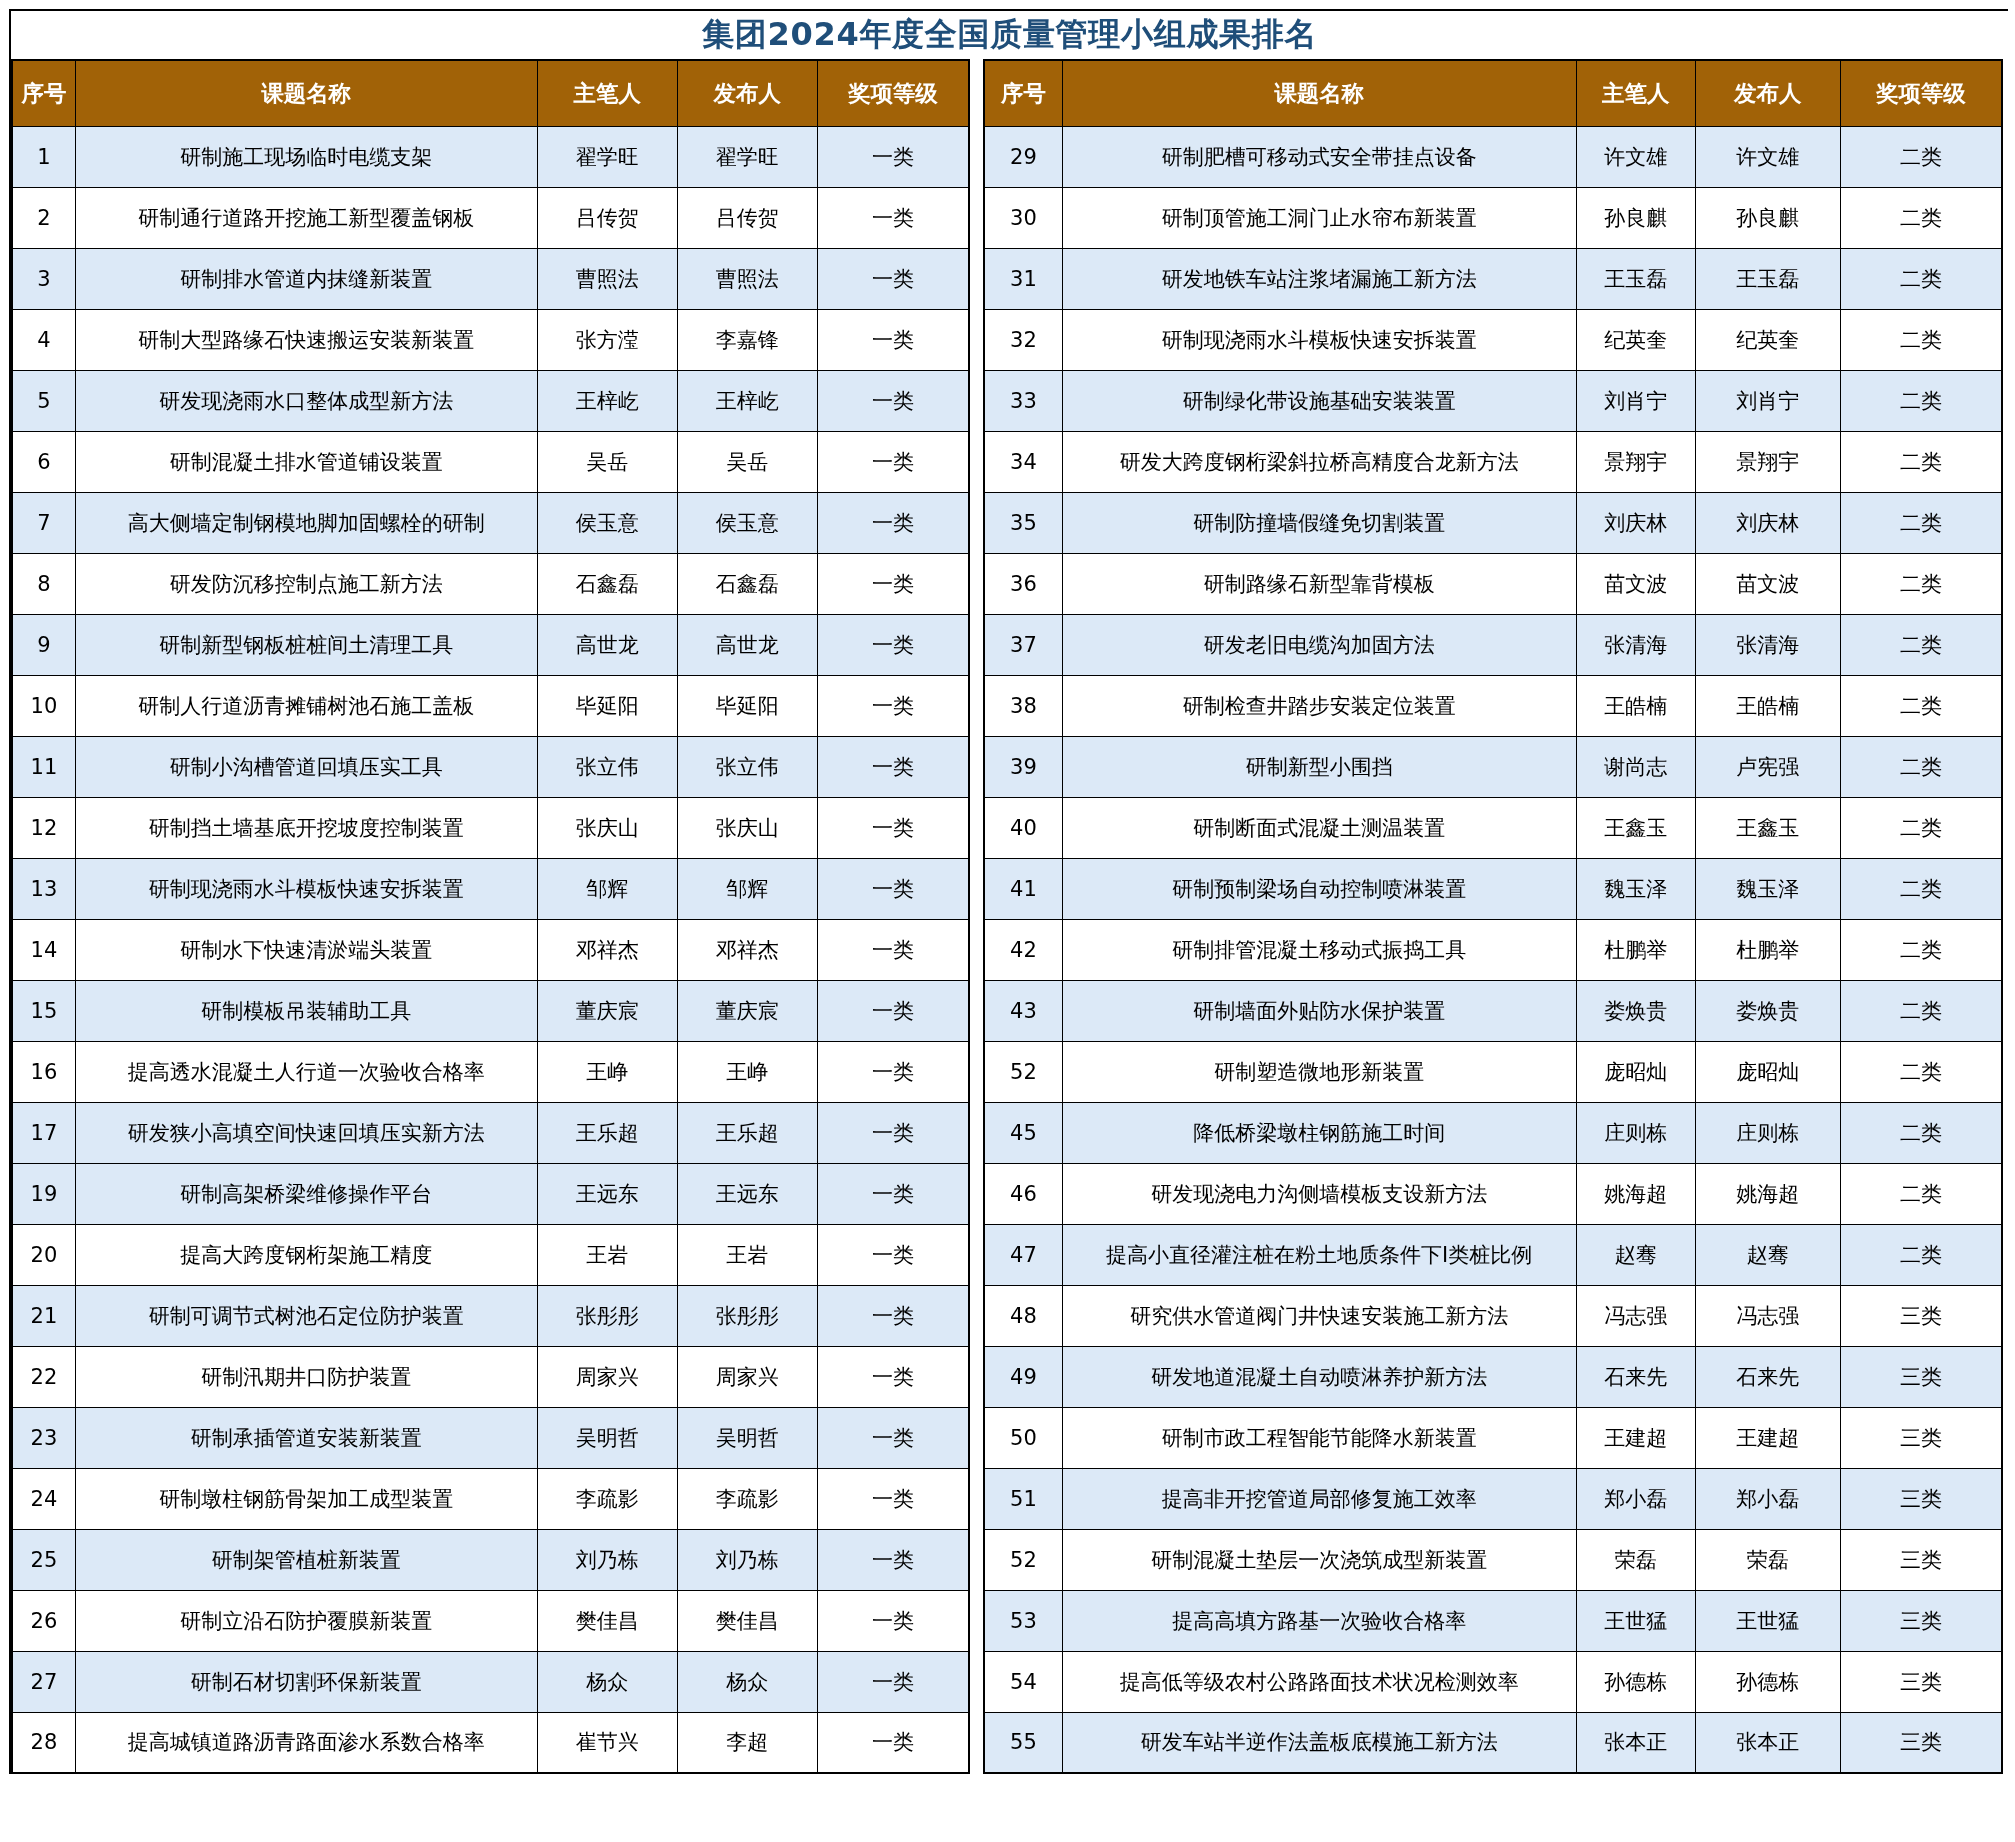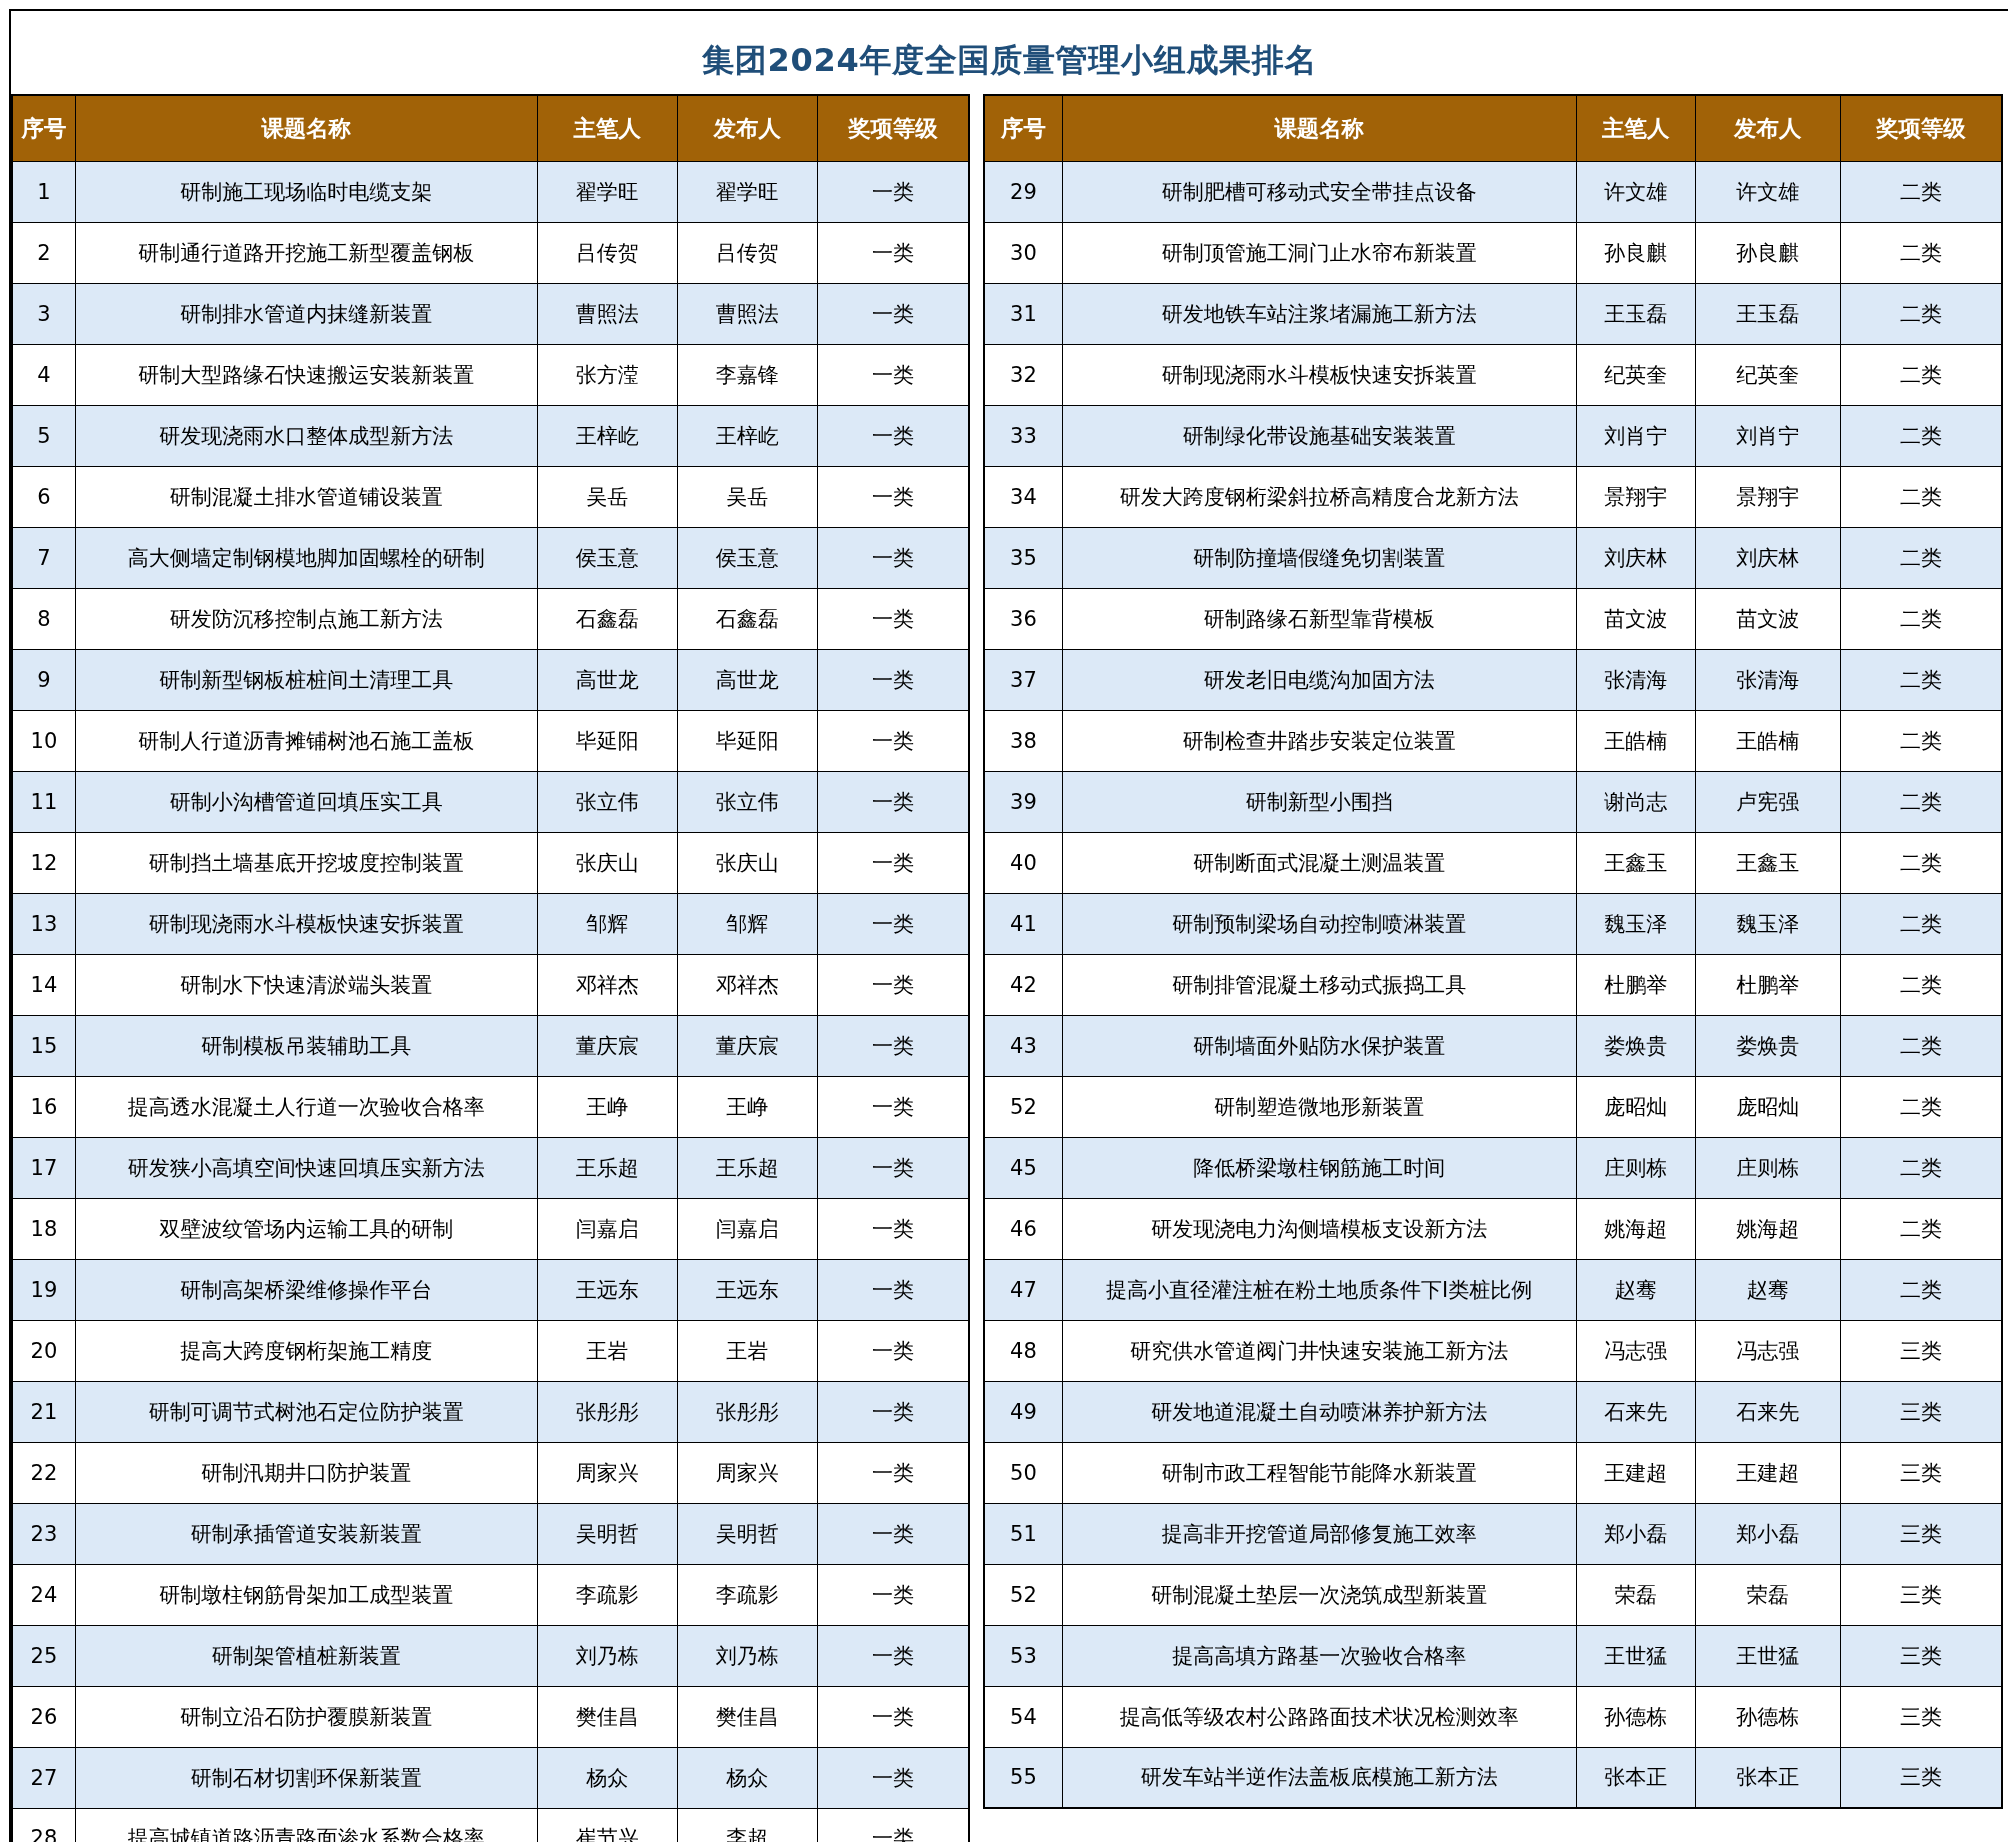--- a/index.html
+++ b/index.html
@@ -10,22 +10,22 @@
     font-family: "DejaVu Sans", "Liberation Sans", sans-serif;
   }
   .sheet {
     position: absolute;
     left: 9.2px; top: 9.2px;
     width: 1999px;
     border-top: 2px solid #000;
     border-left: 2px solid #000;
   }
   .title-bar {
-    height: 67px;
-    display: flex; align-items: center; justify-content: center; margin-top: 16px;
+    height: 48px;
+    display: flex; align-items: center; justify-content: center;
   }
   .title-text {
     font-size: 32px; font-weight: bold; color: #1F4E79;
     letter-spacing: 0.7px;
   }
   .tables {
     display: flex; align-items: flex-start; gap: 13px;
   }
   table {
     border-collapse: collapse;
@@ -199,27 +199,20 @@
             <td>王峥</td>
             <td>一类</td>
           </tr>
           <tr class="alt">
             <td>17</td>
             <td>研发狭小高填空间快速回填压实新方法</td>
             <td>王乐超</td>
             <td>王乐超</td>
             <td>一类</td>
           </tr>
-          <tr>
-            <td>18</td>
-            <td>双壁波纹管场内运输工具的研制</td>
-            <td>闫嘉启</td>
-            <td>闫嘉启</td>
-            <td>一类</td>
-          </tr>
           <tr class="alt">
             <td>19</td>
             <td>研制高架桥梁维修操作平台</td>
             <td>王远东</td>
             <td>王远东</td>
             <td>一类</td>
           </tr>
           <tr>
             <td>20</td>
             <td>提高大跨度钢桁架施工精度</td>

